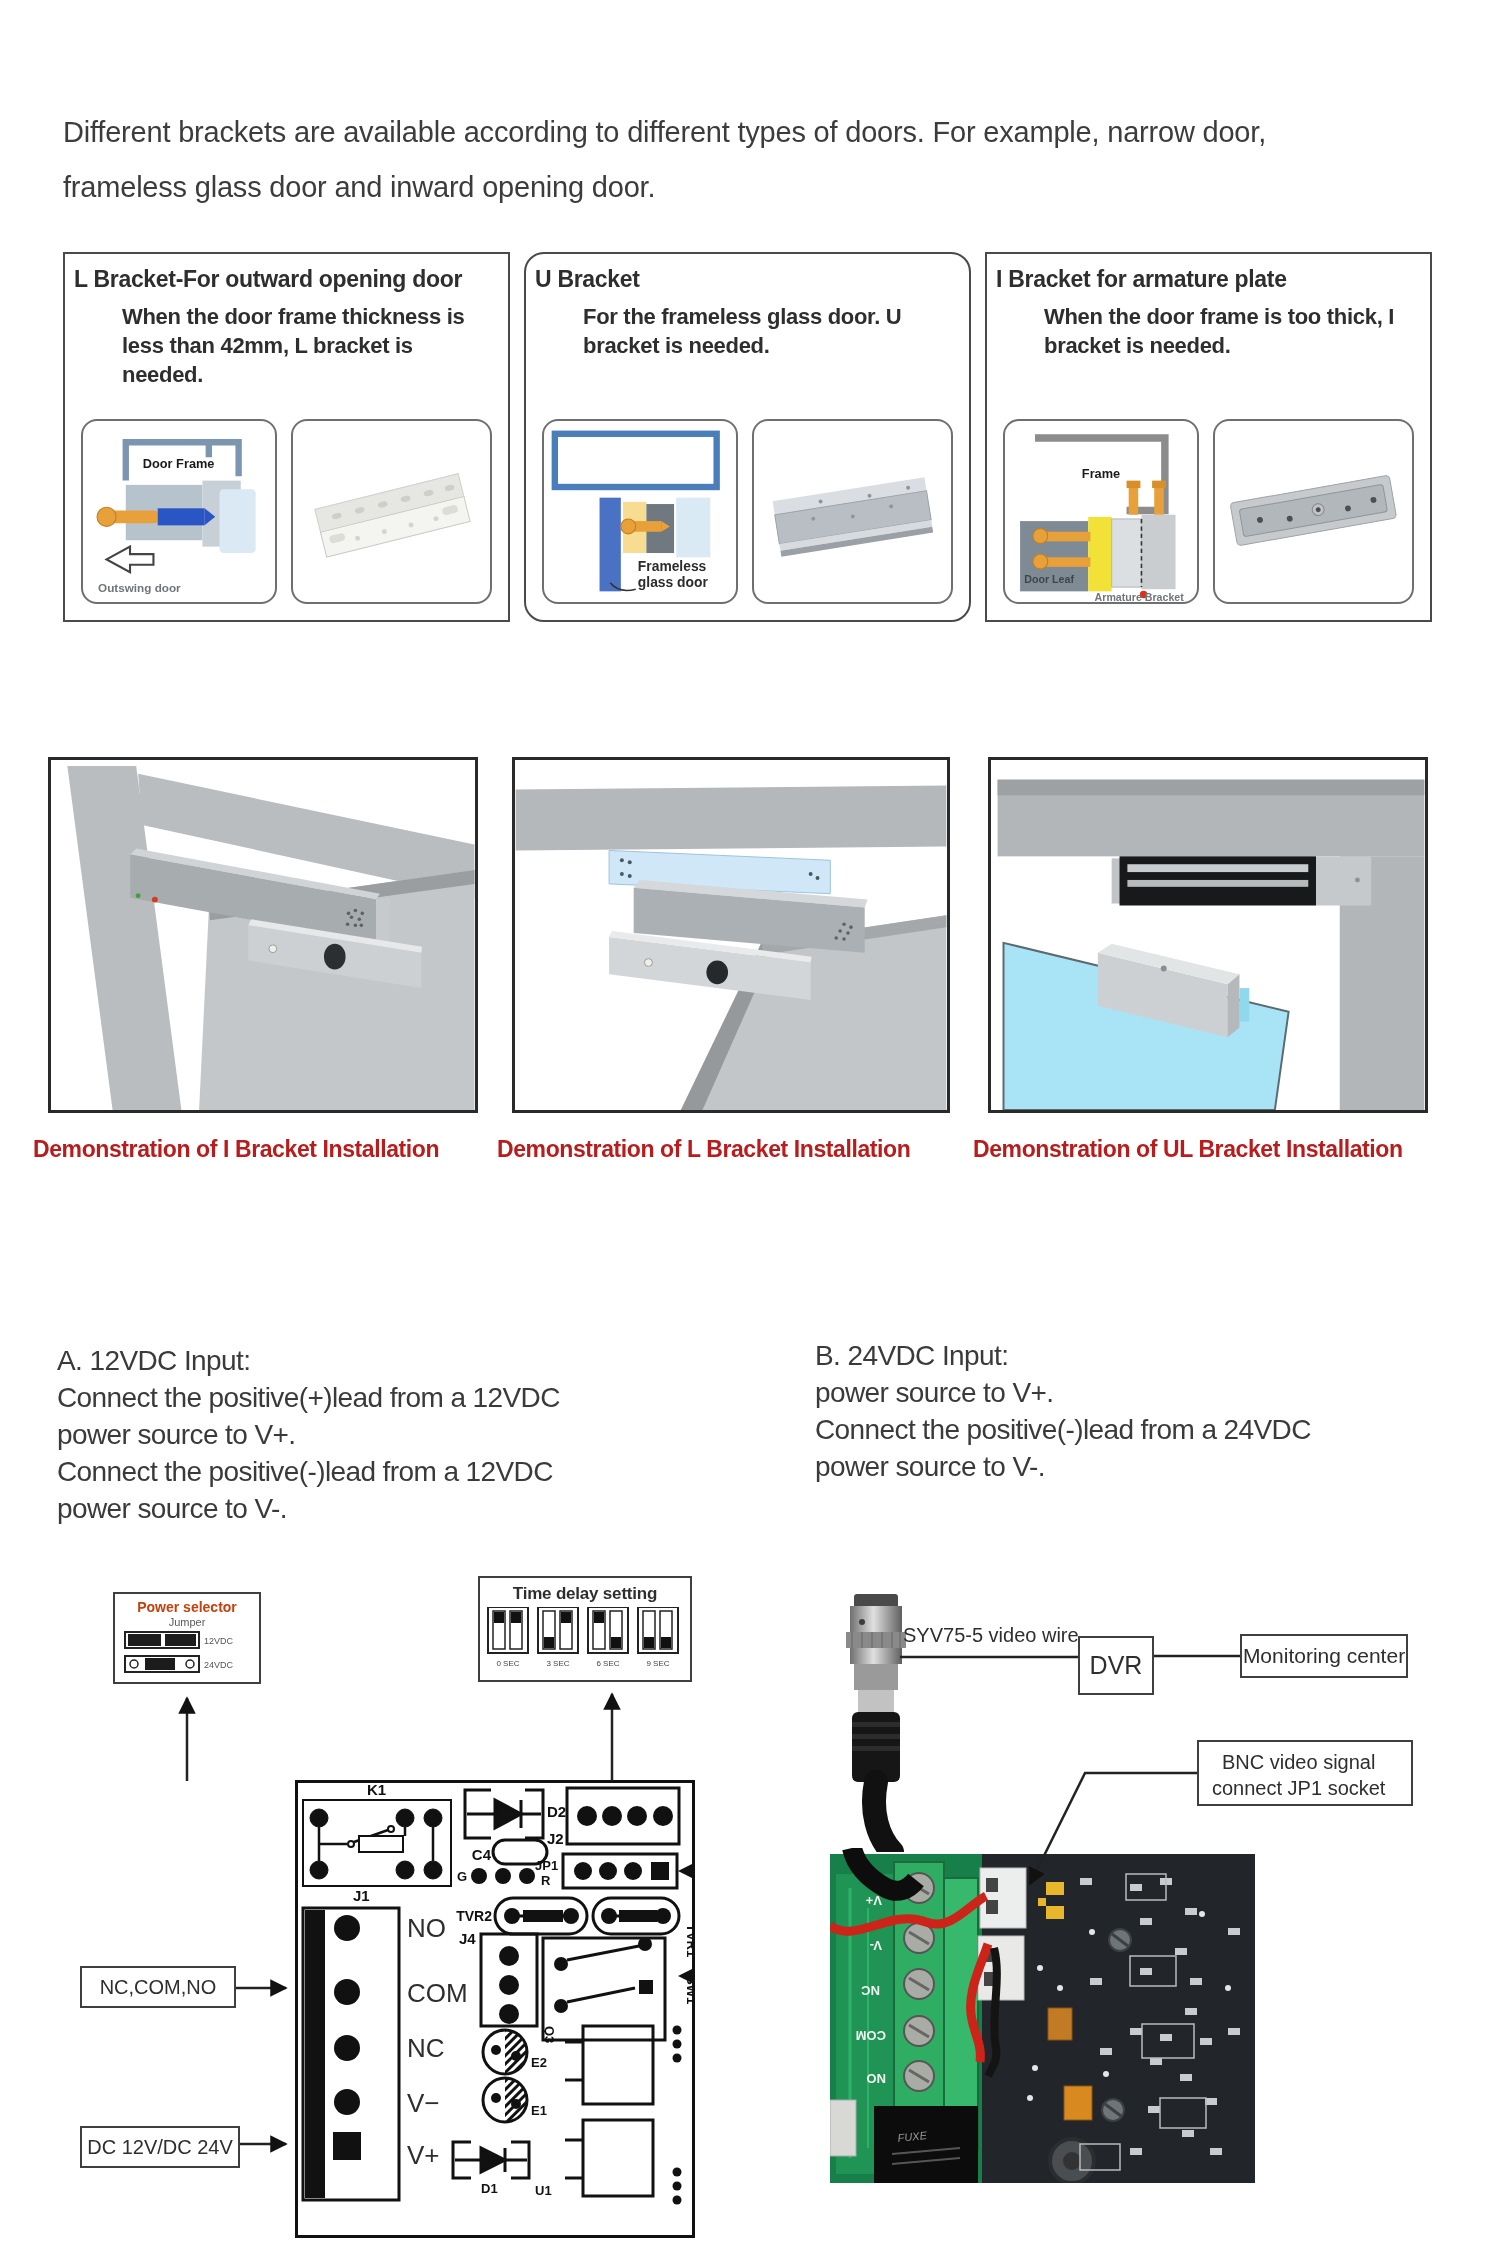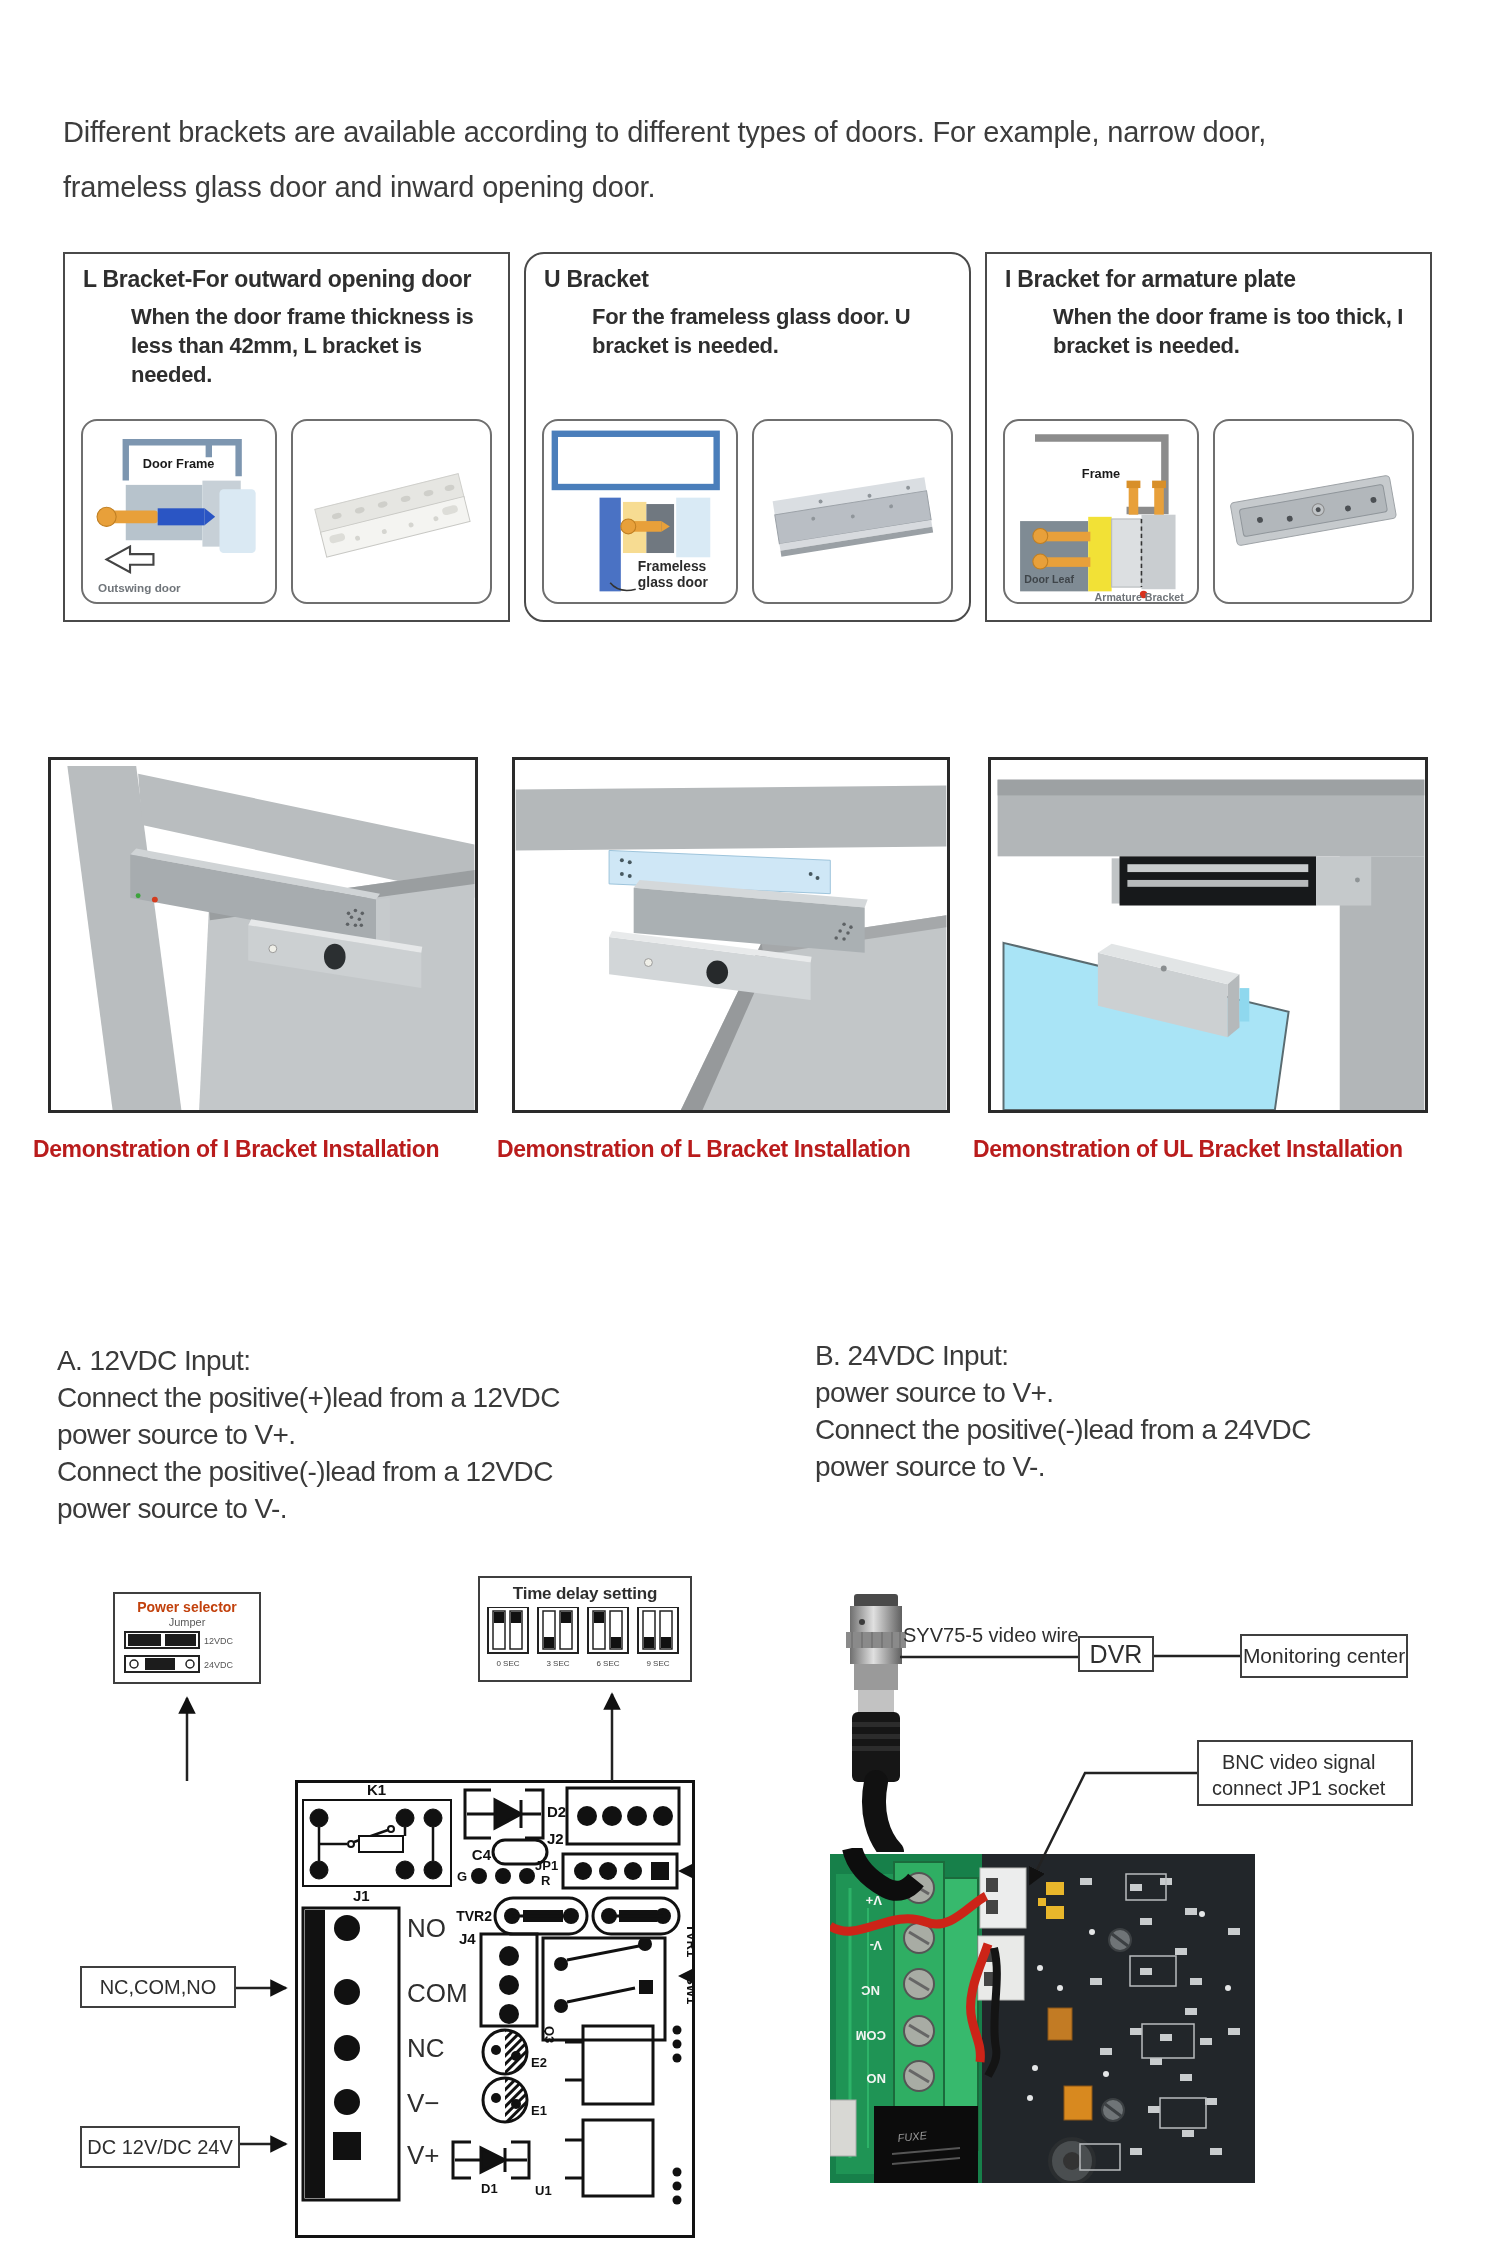--- a/index.html
+++ b/index.html
@@ -3,21 +3,21 @@
 <meta charset="utf-8">
 <style>
   html,body{margin:0;padding:0;background:#fff;}
   #page{position:relative;width:1500px;height:2268px;background:#ffffff;overflow:hidden;
         font-family:"Liberation Sans",sans-serif;color:#333;}
   .abs{position:absolute;box-sizing:border-box;}
   svg text{font-family:"Liberation Sans",sans-serif;}
 
   .intro{font-size:29px;color:#3c3c3c;letter-spacing:-0.2px;white-space:nowrap;}
 
-  .bbox{top:252px;width:447px;height:370px;border:2px solid #4a4a4a;padding:12px 18px;background:#fff;}
+  .bbox{top:252px;width:447px;height:370px;border:2px solid #4a4a4a;padding:12px 9px;background:#fff;}
   .bbox-title{font-size:23px;font-weight:600;color:#2e2e2e;margin-bottom:9px;letter-spacing:-0.3px;}
   .bbox-desc{font-size:22px;font-weight:600;color:#2e2e2e;line-height:29px;white-space:pre-line;letter-spacing:-0.3px;margin-left:48px;}
   .cards{position:absolute;left:16px;right:16px;bottom:16px;height:185px;display:flex;gap:14px;}
   .card{border:2px solid #6f6f6f;border-radius:16px;background:#fff;overflow:hidden;}
   .card.c1{width:192px;}
   .card.c2{flex:1;}
   .card svg{display:block;width:100%;height:100%;}
 
   .demo{top:757px;height:356px;border:3px solid #2a2a2a;background:#fff;}
   .demo svg{display:block;width:100%;height:100%;}
@@ -513,21 +513,21 @@
     <rect x="14" y="72" width="44" height="26" fill="#9a9a9a"></rect>
     <rect x="18" y="98" width="36" height="22" fill="#c2c2c2"></rect>
     <rect x="12" y="120" width="48" height="70" rx="6" fill="#161616"></rect>
     <rect x="12" y="130" width="48" height="5" fill="#2c2c2c"></rect>
       <rect x="12" y="142" width="48" height="5" fill="#2c2c2c"></rect>
     <rect x="12" y="154" width="48" height="5" fill="#2c2c2c"></rect>
     <path d="M36,190 C30,220 38,245 52,260" stroke="#111" stroke-width="24" fill="none" stroke-linecap="round"></path>
   </svg>
 
   <div class="abs callout" style="left:903px;top:1624px;font-size:20px;">SYV75-5 video wire</div>
-  <div class="abs smallbox callout dvr" style="left:1078px;top:1636px;width:76px;height:36px;">DVR</div>
+  <div class="abs smallbox callout dvr" style="left:1078px;top:1636px;width:76px;height:59px;">DVR</div>
   <div class="abs smallbox callout" style="left:1240px;top:1634px;width:168px;height:44px;font-size:21px;">Monitoring center</div>
   <div class="abs smallbox callout bncnote" style="left:1197px;top:1740px;width:216px;height:66px;text-align:center;">BNC video signal
 connect JP1 socket</div>
 
   <svg class="abs" style="left:830px;top:1848px;" width="425" height="335" viewBox="0 0 425 335">
     <rect x="0" y="6" width="425" height="329" fill="#22262a"></rect>
     <rect x="0" y="6" width="152" height="329" fill="#17804a"></rect>
     <rect x="6" y="26" width="64" height="300" fill="#1f9455"></rect>
     <line x1="20" y1="40" x2="20" y2="310" stroke="#2db368" stroke-width="3"></line>
     <line x1="38" y1="60" x2="38" y2="300" stroke="#2db368" stroke-width="2"></line>

